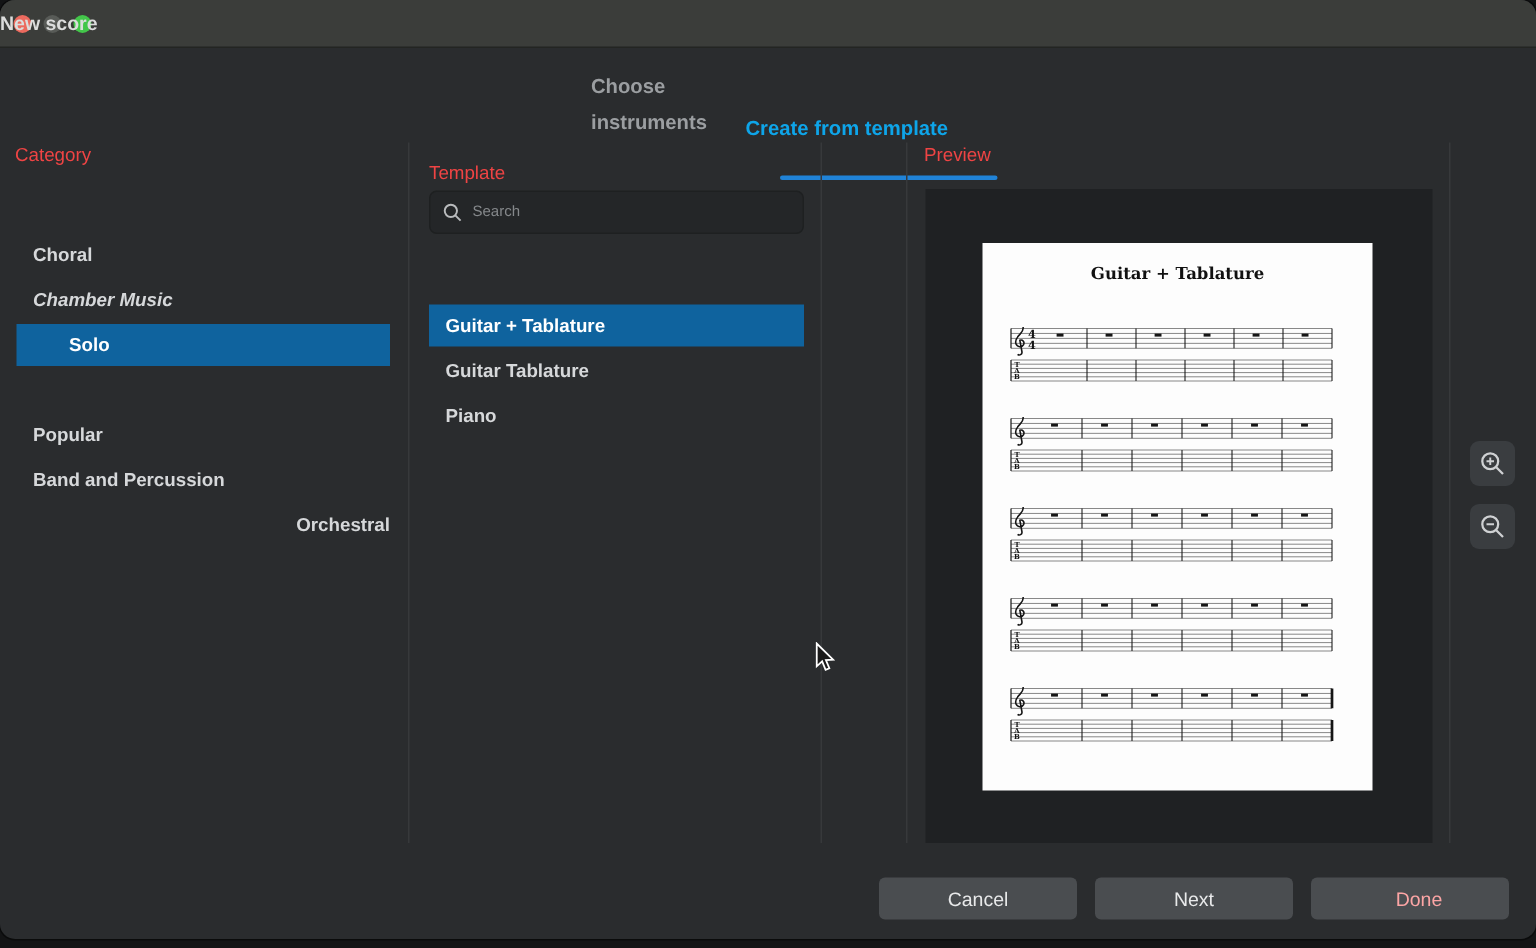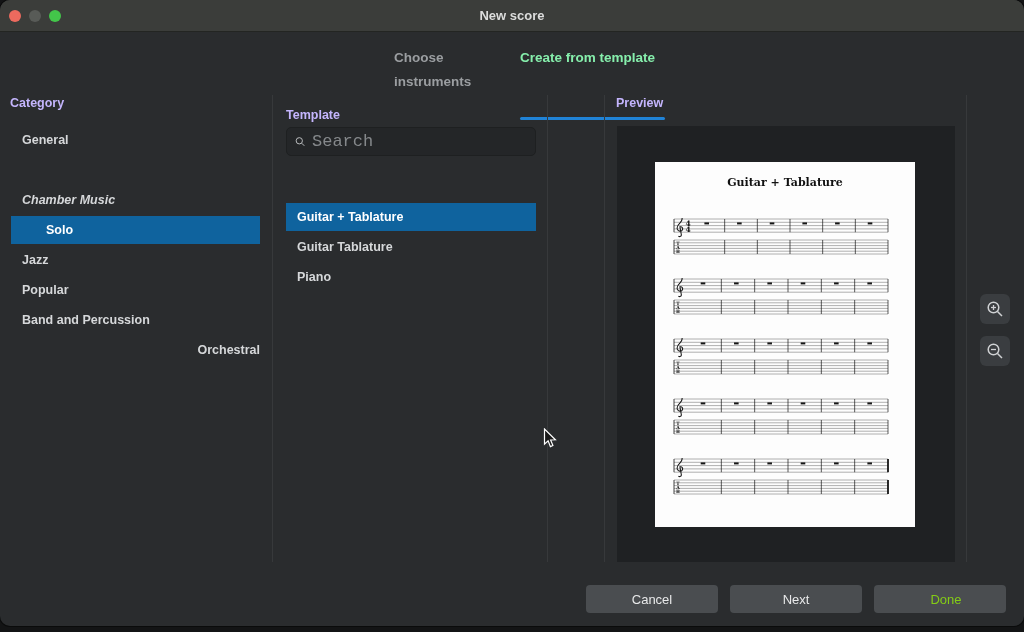--- a/index.html
+++ b/index.html
@@ -6,75 +6,75 @@
   html,body { width:1024px; height:632px; overflow:hidden; background:#131415;
               font-family:"Liberation Sans", sans-serif; }
   .window { position:absolute; left:0; top:0; width:1024px; height:626px;
             background:#2a2c2e; border-radius:10px; overflow:hidden;
             box-shadow:0 0 0 1px rgba(0,0,0,.45); }
 
   
   .titlebar { position:absolute; left:0; top:0; width:100%; height:32px;
               background:#3b3d3a; border-bottom:1px solid #232522; }
   .titlebar .title { position:absolute; left:0; right:0; top:0; height:32px;
-              line-height:32px; text-align:center; color:#dcdddc; font-size:13px;
+              line-height:32px; color:#dcdddc; font-size:13px;
               font-weight:700; }
   .lights { position:absolute; left:9px; top:10px; display:flex; gap:8px; }
   .light { width:12px; height:12px; border-radius:50%; }
   .light.red { background:#ec6a5e; }
   .light.gray { background:#585b57; }
   .light.green { background:#43c64a; }
 
   
   .tabs { position:absolute; top:46px; left:0; width:100%; height:32px; }
   .tab { position:absolute; top:0; height:24px; line-height:24px; font-size:13.5px;
          cursor:default; }
   .tab.inactive { left:356px; width:130px; color:#9b9ea1; font-weight:600;margin-left:38px; }
-  .tab.active { left:520px; width:146px; color:#86efac; font-weight:700; }
+  .tab.active { left:497px; width:146px; color:#0ea5e9; font-weight:700;margin-top:28px; }
   .tab-underline { position:absolute; left:520px; top:71px; width:145px; height:3px;
          border-radius:1.5px; }
 
   
-  .panel-header { position:absolute; font-size:12.5px; font-weight:700; color:#c4b5fd; }
+  .panel-header { position:absolute; font-size:12.5px; font-weight:400; color:#ef4444; }
   .vsep { position:absolute; top:95px; width:1px; height:467px; background:#37393b; }
 
   
   .cat-item, .tpl-item { position:absolute; height:28px; line-height:28px;
         padding-left:11px; font-size:12.5px; font-weight:600; color:#d6d8da;
         border-radius:0; cursor:default; }
   .cat-item { left:11px; width:249px; }
   .tpl-item { left:286px; width:250px; }
   .selected { background:#0f639e; color:#ffffff; }
 
   
   .searchbox { position:absolute; left:286px; top:127px; width:250px; height:29px;
         background:#242628; border:1px solid #1e2021; border-radius:5px;
         display:flex; align-items:center; padding:0 8px; gap:7px; }
   .searchbox input { flex:1; background:transparent; border:none; outline:none;
-        color:#c9cbcd; font-size:17px; font-family:Liberation Mono, monospace; }
+        color:#c9cbcd; font-size:10px; font-family:Liberation Sans, sans-serif; }
   .searchbox input::placeholder { color:#85888b; }
 
   
   .preview-box { position:absolute; left:617px; top:126px; width:338px; height:436px;
         background:#1f2123; }
   .page { position:absolute; left:38px; top:36px; width:260px; height:365px;
         background:#fdfdfd; }
   .page-title { position:absolute; left:0; top:14px; width:100%; text-align:center;
         font-family:"DejaVu Serif", serif; font-weight:700; font-size:11px; color:#111; }
   .system { position:absolute; left:0; width:260px; height:42px; }
 
   .zoom-btn { position:absolute; left:980px; width:30px; height:30px; border-radius:6px;
         background:#3a3d40; border:none; display:flex; align-items:center;
         justify-content:center; cursor:default; }
 
   
   .btn { position:absolute; top:585px; width:132px; height:28px; border:none;
         border-radius:4px; background:#4a4d50; color:#e8e9ea; font-size:13px;
         font-family:"Liberation Sans",sans-serif; cursor:default; }
-  .btn.disabled { color:#84cc16;padding-left:12px; }
+  .btn.disabled { color:#fca5a5;padding-left:12px; }
 
   .cursor { position:absolute; left:543px; top:428px; width:14px; height:21px;
         pointer-events:none; z-index:99; }
 </style>
 </head>
 <body>
 
 <div class="window">
 
   <div class="titlebar">
@@ -91,24 +91,23 @@
     <div class="tab active">Create from template</div>
     <div class="tab-underline" style="background: rgb(32, 131, 215);"></div>
   </div>
 
   <div class="vsep" style="left:272px"></div>
   <div class="vsep" style="left:547px"></div>
   <div class="vsep" style="left:604px"></div>
   <div class="vsep" style="left:966px"></div>
 
   <div class="panel-header" style="left:10px; top:96px;">Category</div>
-  <div class="cat-item" style="top:126px;">General</div>
+  <div class="cat-item" style="top:156px;">Choral</div>
   <div class="cat-item" style="top:186px;font-style:italic;">Chamber Music</div>
   <div class="cat-item selected" style="top: 216px; background: rgb(15, 99, 158); padding-left: 35px;">Solo</div>
-  <div class="cat-item" style="top:246px;">Jazz</div>
   <div class="cat-item" style="top:276px;">Popular</div>
   <div class="cat-item" style="top:306px;">Band and Percussion</div>
   <div class="cat-item" style="top:336px;text-align:right;">Orchestral</div>
 
   <div class="panel-header" style="left:286px; top:108px;">Template</div>
   <div class="searchbox">
     <svg width="13" height="13" viewBox="0 0 14 14">
       <circle cx="6" cy="6" r="4.4" fill="none" stroke="#b9bbbd" stroke-width="1.4"></circle>
       <line x1="9.4" y1="9.4" x2="13" y2="13" stroke="#b9bbbd" stroke-width="1.4"></line>
     </svg>

